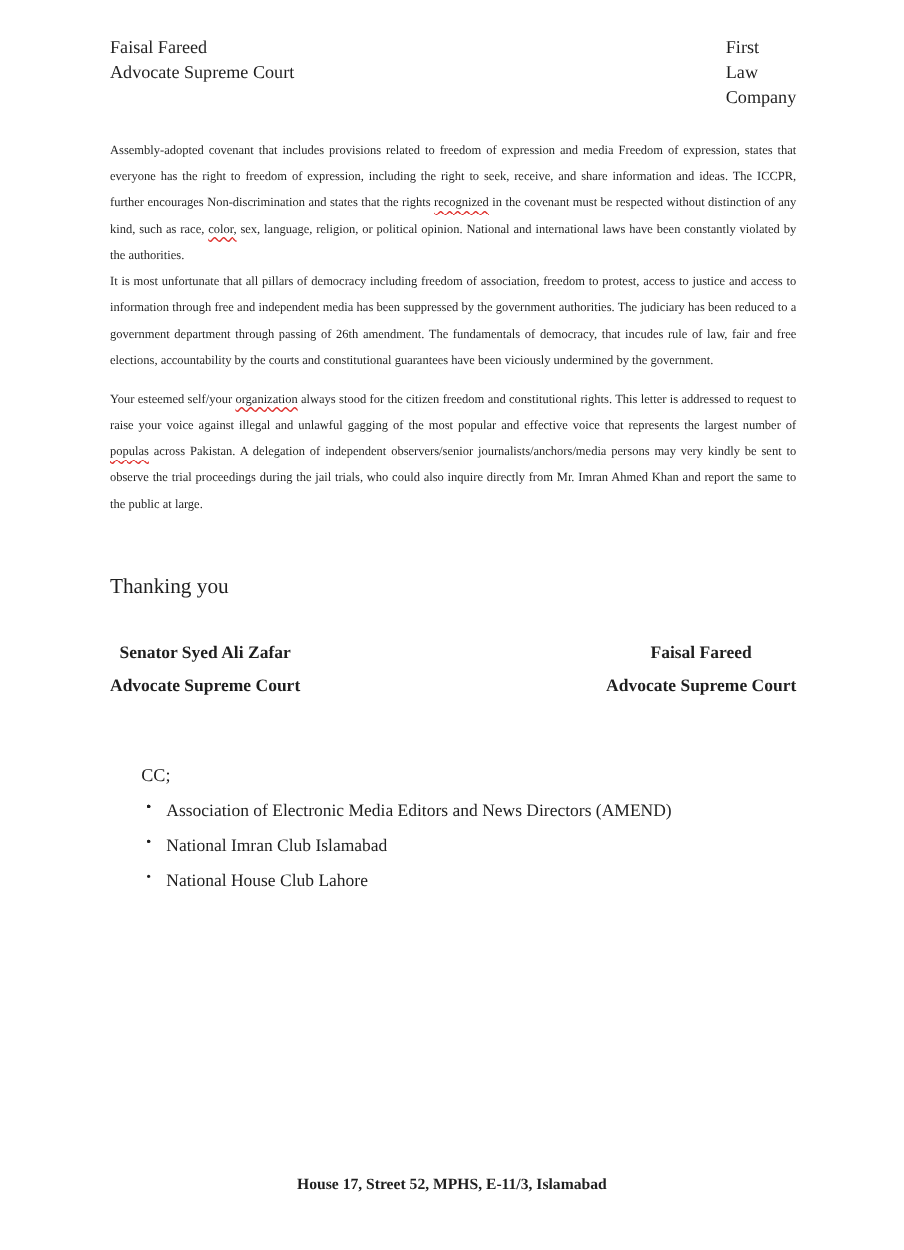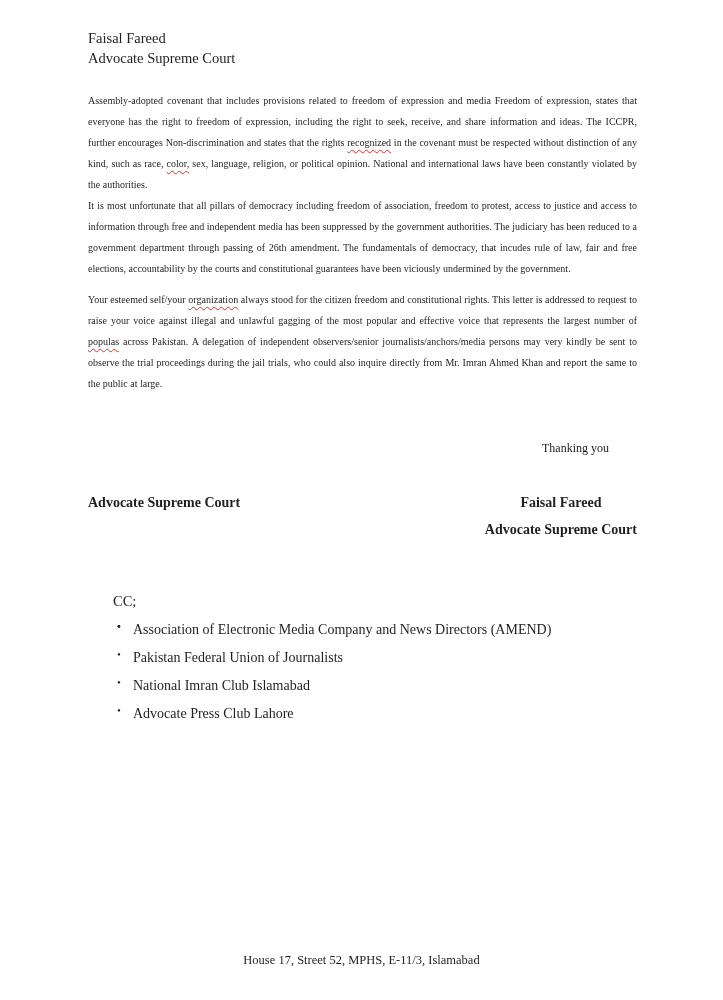--- a/index.html
+++ b/index.html
@@ -36,23 +36,22 @@
   }
   .para + .para { margin-top: 0; }
   .para.spaced { margin-top: 10px; font-family: Liberation Serif, serif; }
   .misspell {
     text-decoration: underline wavy #e0312e;
     text-decoration-thickness: 1px;
     text-underline-offset: 3px;
   }
   .thanking {
     margin-top: 44px;
-    text-align: right;
     padding-right: 28px;
-    font-size: 12px;
+    font-size: 17px;
     line-height: 21px;
   }
   .signatures {
     display: flex;
     justify-content: space-between;
     margin-top: 30px;
     font-weight: bold;
     font-size: 14px;
   }
   .sig-block { text-align: center; }
@@ -80,65 +79,72 @@
   .cc-list .bullet {
     position: absolute;
     left: 0;
     top: -3px;
     font-size: 11px;
   }
   .footer-address {
     position: absolute;
     left: 0;
     right: 0;
-    bottom: 32px;
+    bottom: 45px;
     text-align: center;
     font-size: 12.5px;
     line-height: 16px;
+    font-weight: bold;
   }
 </style>
 </head>
 <body>
 
 <div class="page">
 
   <header class="letter-header">
     <div class="sender">
       <div>Faisal Fareed</div>
       <div>Advocate Supreme Court</div>
+    </div>
+    <div class="letterhead">
+      <div>First</div>
+      <div>Law</div>
+      <div>Company</div>
     </div>
   </header>
 
   <main class="letter-body">
     <p class="para"><span>Assembly-adopted covenant that includes provisions related to freedom of expression and media Freedom of expression, states that everyone has the right to freedom of expression, including the right to seek, receive, and share information and ideas. The ICCPR, further encourages Non-discrimination and states that the rights </span><span class="misspell">recognized</span><span> in the covenant must be respected without distinction of any kind, such as race, </span><span class="misspell">color,</span><span> sex, language, religion, or political opinion. National and international laws have been constantly violated by the authorities.</span></p>
 
     <p class="para">It is most unfortunate that all pillars of democracy including freedom of association, freedom to protest, access to justice and access to information through free and independent media has been suppressed by the government authorities. The judiciary has been reduced to a government department through passing of 26th amendment. The fundamentals of democracy, that incudes rule of law, fair and free elections, accountability by the courts and constitutional guarantees have been viciously undermined by the government.</p>
 
     <p class="para spaced"><span>Your esteemed self/your </span><span class="misspell">organization</span><span> always stood for the citizen freedom and constitutional rights. This letter is addressed to request to raise your voice against illegal and unlawful gagging of the most popular and effective voice that represents the largest number of </span><span class="misspell">populas</span><span> across Pakistan. A delegation of independent observers/senior journalists/anchors/media persons may very kindly be sent to observe the trial proceedings during the jail trials, who could also inquire directly from Mr. Imran Ahmed Khan and report the same to the public at large.</span></p>
 
     <div class="thanking">Thanking you</div>
 
     <div class="signatures">
       <div class="sig-block">
+        <div>Senator Syed Ali Zafar</div>
         <div>Advocate Supreme Court</div>
       </div>
       <div class="sig-block">
         <div>Faisal Fareed</div>
         <div>Advocate Supreme Court</div>
       </div>
     </div>
 
     <div class="cc-section">
       <div class="cc-label">CC;</div>
       <ul class="cc-list">
         <li><span class="bullet">•</span></li>
         <li><span class="bullet">•</span></li>
-        <li><span class="bullet">•</span><span>Association of Electronic Media Company and News Directors (AMEND)</span></li>
-        <li><span class="bullet">•</span><span>Pakistan Federal Union of Journalists</span></li>
+        <li><span class="bullet">•</span><span>Association of Electronic Media Editors and News Directors (AMEND)</span></li>
+        <li><span class="bullet">•</span></li>
         <li><span class="bullet">•</span><span>National Imran Club Islamabad</span></li>
-        <li><span class="bullet">•</span><span>Advocate Press Club Lahore</span></li>
+        <li><span class="bullet">•</span><span>National House Club Lahore</span></li>
       </ul>
     </div>
   </main>
 
   <div class="footer-address">House 17, Street 52, MPHS, E-11/3, Islamabad</div>
 
 </div>
 
 </body></html>

